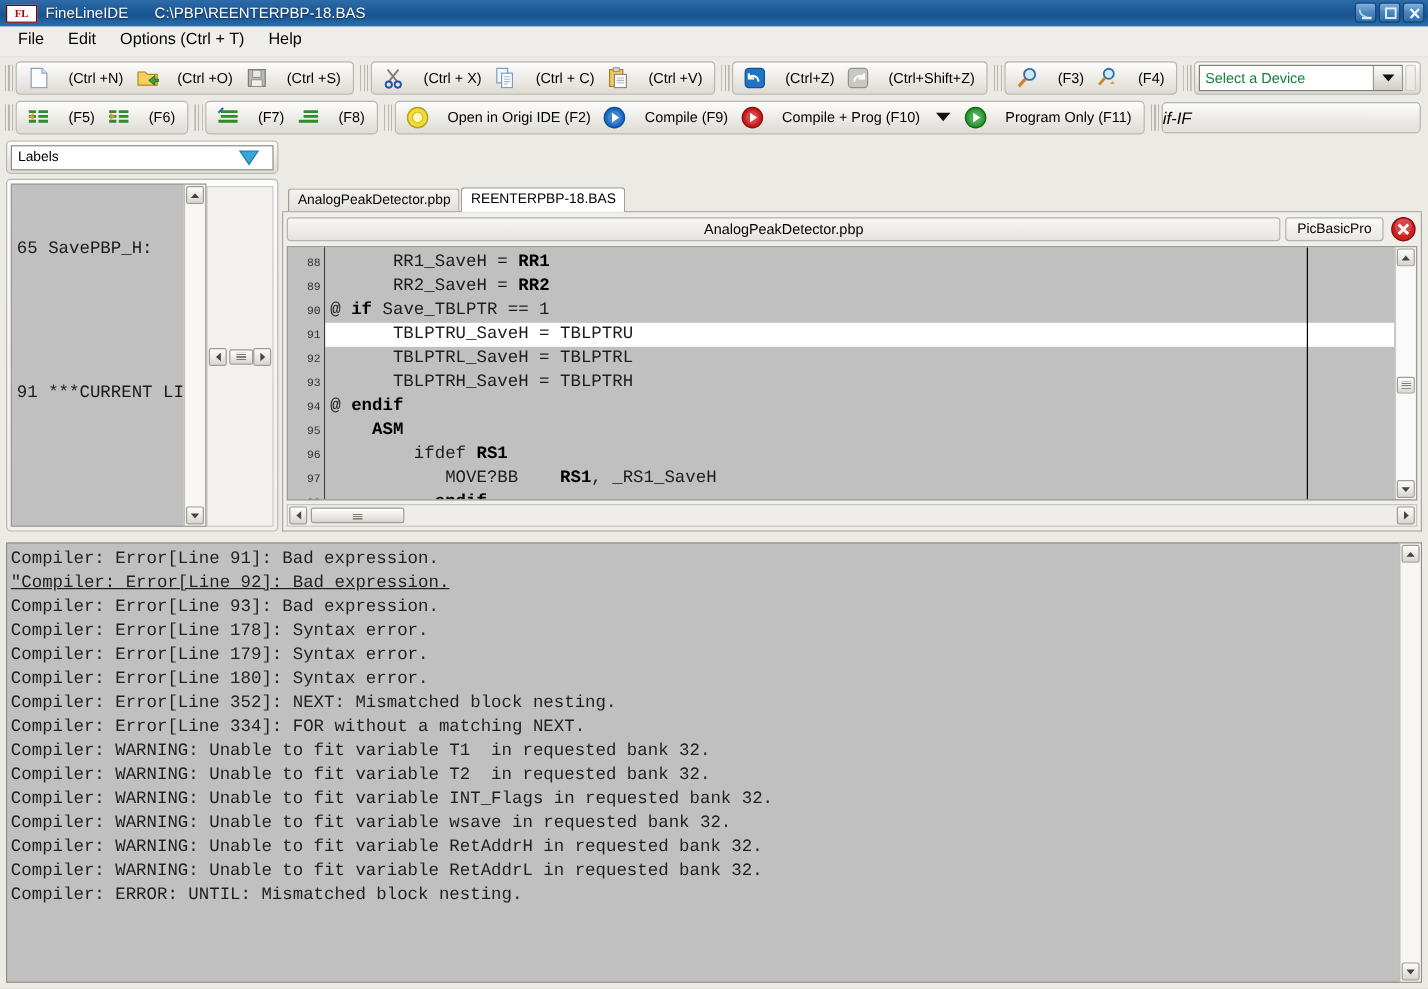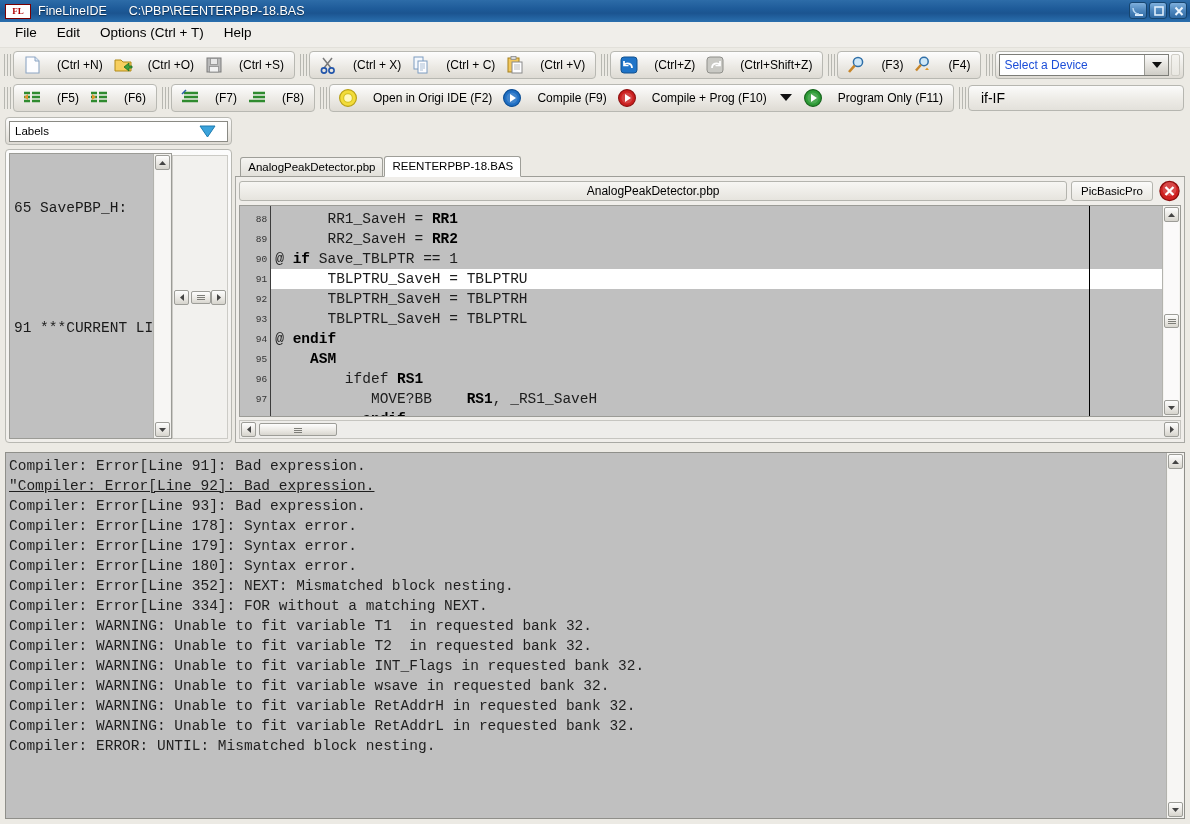--- a/index.html
+++ b/index.html
@@ -95,40 +95,41 @@
     border:1px solid #b8b8b2; border-radius:4px;
     background: linear-gradient(180deg,#fdfdfd 0%,#eceae5 55%,#dedbd4 100%);
     padding: 0 3px; flex: 1 1 auto; margin-right:4px;
   }
   .combo {
     display: flex; height: 22px; flex: 0 0 auto;
     border: 1px solid #7d7d78; background: #fff;
   }
   .combo-text {
     width: 144px; font-size: 12px; padding: 3px 0 0 4px;
-    color: #1d4ed8; background:#fff; white-space: nowrap; overflow:hidden;
+    color: #15803d; background:#fff; white-space: nowrap; overflow:hidden;
   }
   .combo-arrow {
     width: 24px;
     background: linear-gradient(180deg,#fbfbfb 0%,#e6e4df 50%,#cfcdc6 100%);
     border-left: 1px solid #9a9a94;
     display:flex; align-items:center; justify-content:center;
   }
   .combo-rest {
     flex: 1 1 auto; height: 22px; margin-left:2px;
     background: linear-gradient(180deg,#f4f3ef 0%,#e9e7e1 100%);
     border: 1px solid #cfcdc6; border-radius: 2px;
   }
   .status-field {
     flex: 1 1 auto; height: 26px; margin-right: 4px;
     border: 1px solid #b6b6b0; border-radius: 4px;
     background: linear-gradient(180deg,#fbfbfa 0%,#eceae5 60%,#e3e1db 100%);
     font-size: 14px; color: #000;
-    padding: 4px 0 0 12px; white-space: nowrap; overflow: hidden;
+    padding: 4px 0 0 0; white-space: nowrap; overflow: hidden;
     font-family: "Liberation Sans", sans-serif;
+    font-style: italic;
   }
 
   
   .body-area { flex: 1 1 auto; display: flex; flex-direction: column; min-height:0; }
   .upper { flex: 0 0 332px; display: flex; min-height: 0; }
 
   
   .left-panel {
     flex: 0 0 199px; display: flex; flex-direction: column;
     padding: 3px 2px 3px 5px;
@@ -648,22 +649,22 @@
               <div>98</div>
               <div>99</div>
               <div>100</div>
             </div>
             <div class="code-lines">
               <div class="margin-guide"></div>
               <div class="cline">      RR1_SaveH = <b>RR1</b></div>
               <div class="cline">      RR2_SaveH = <b>RR2</b></div>
               <div class="cline">@ <b>if</b> Save_TBLPTR == 1</div>
               <div class="cline cur">      TBLPTRU_SaveH = TBLPTRU</div>
+              <div class="cline">      TBLPTRL_SaveH = TBLPTRL</div>
               <div class="cline">      TBLPTRH_SaveH = TBLPTRH</div>
-              <div class="cline">      TBLPTRL_SaveH = TBLPTRL</div>
               <div class="cline">@ <b>endif</b></div>
               <div class="cline">    <b>ASM</b></div>
               <div class="cline">        ifdef <b>RS1</b></div>
               <div class="cline">           MOVE?BB    <b>RS1</b>, _RS1_SaveH</div>
               <div class="cline">          <b>endif</b></div>
               <div class="cline">        ifdef <b>RS2</b></div>
               <div class="cline">           MOVE?BB    <b>RS2</b>, _RS2_SaveH</div>
             </div>
             <div class="code-vscroll">
               <div class="sb-btn">

